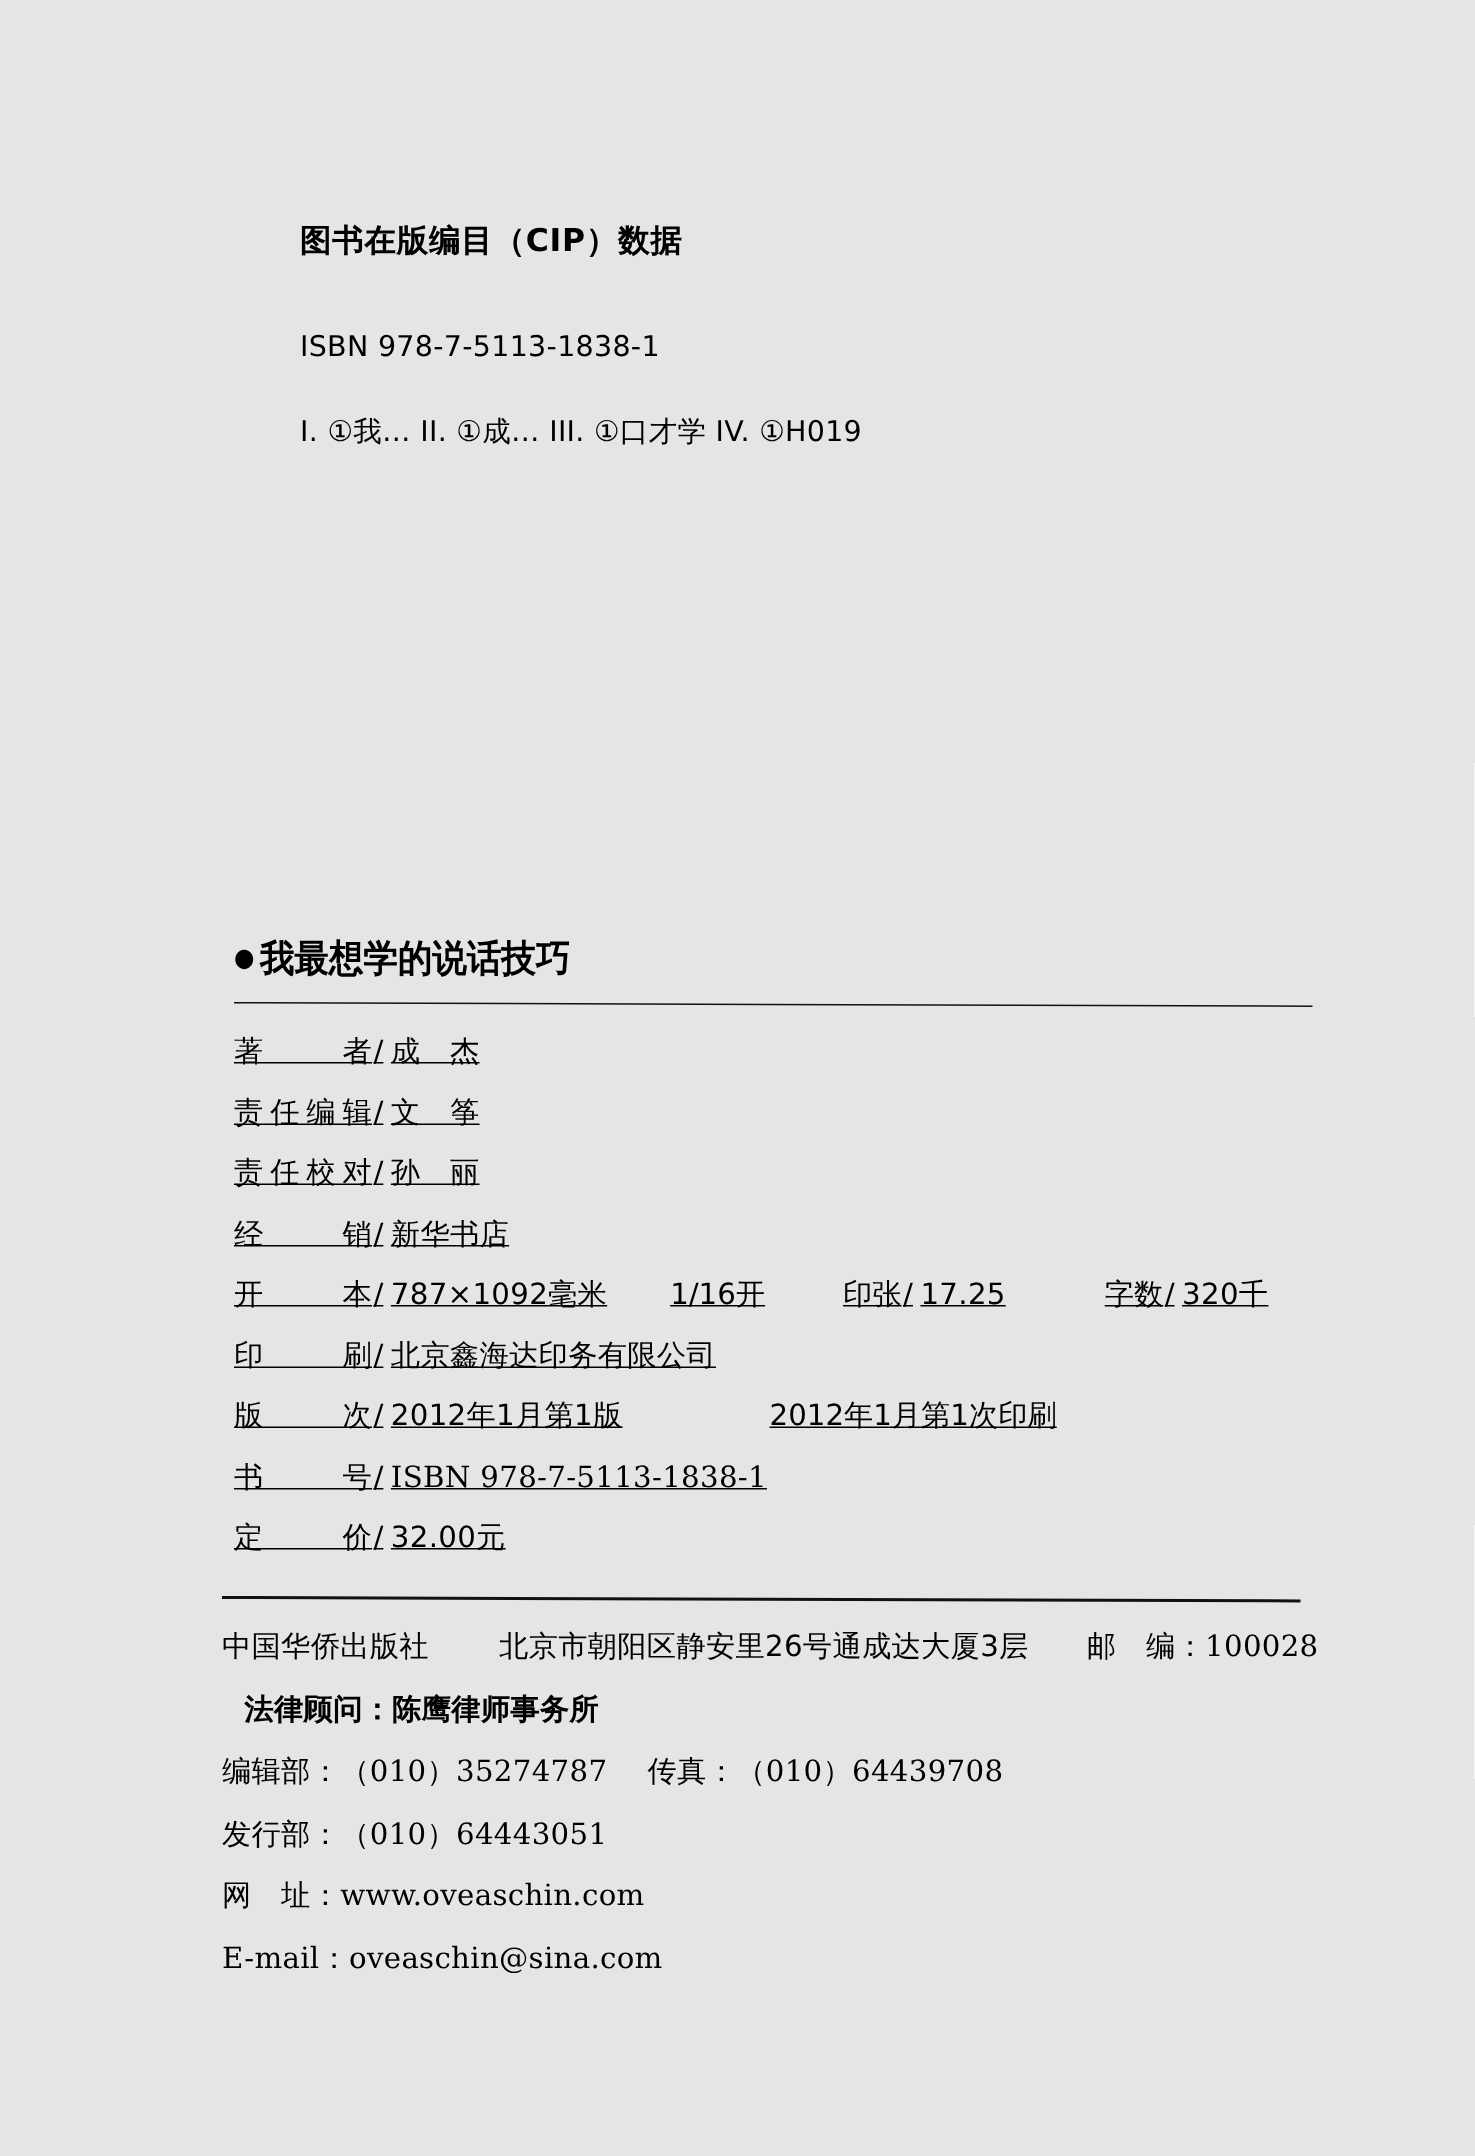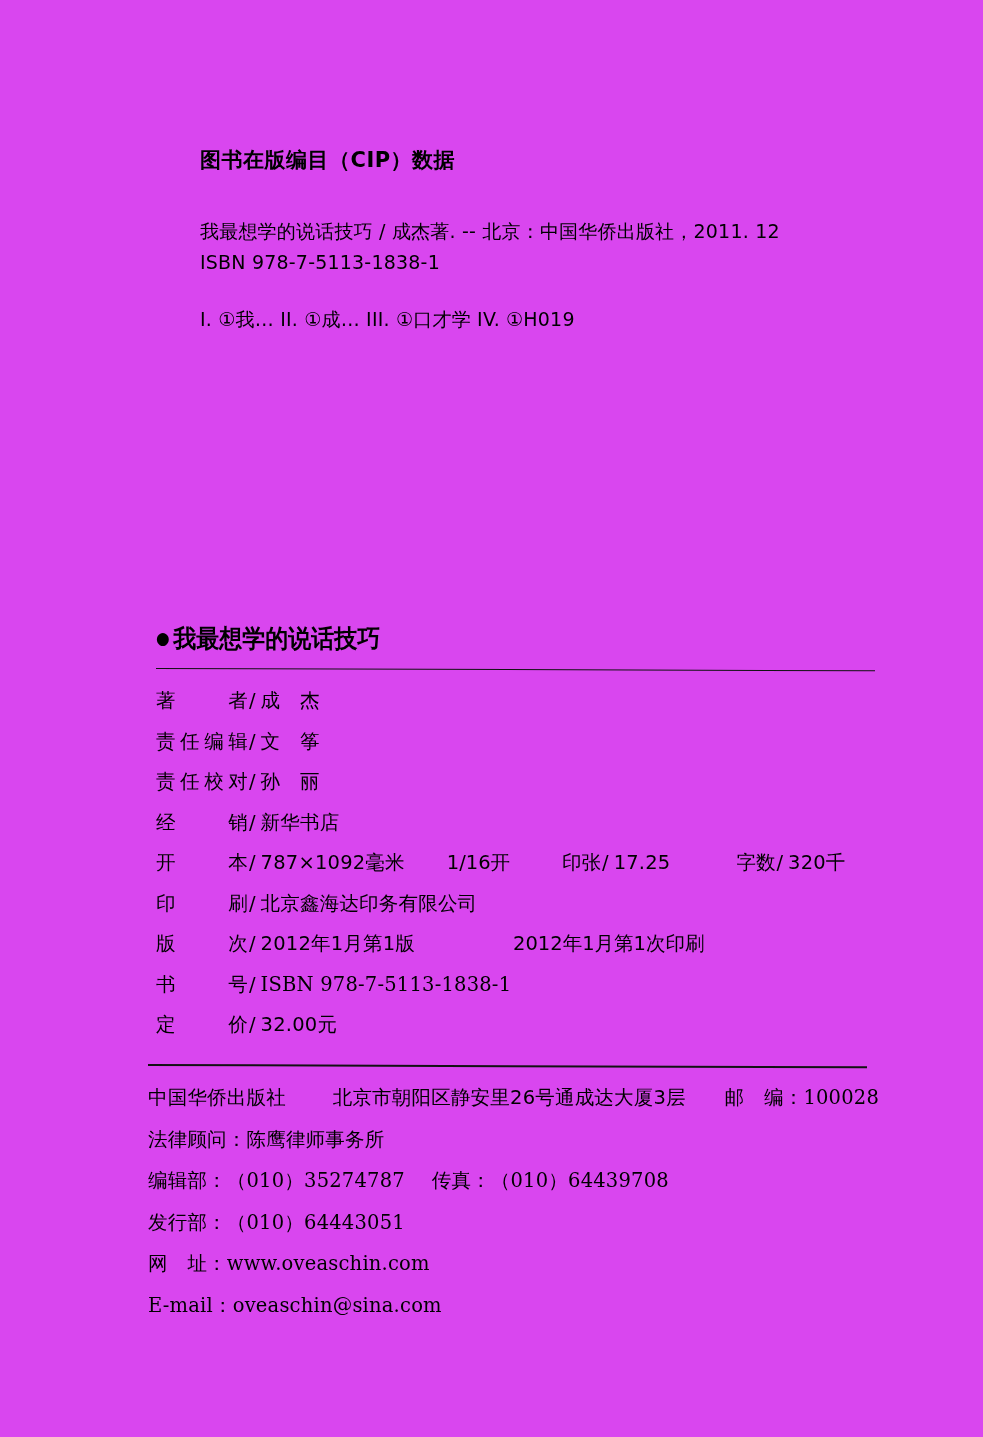--- a/index.html
+++ b/index.html
@@ -13,21 +13,21 @@
     height: 1437px;
     position: relative;
     font-family: "DejaVu Sans", "Liberation Sans", sans-serif;
     color: #000000;
     overflow: hidden;
   }
 
   .page {
     position: absolute;
     inset: 0;
-    background: #d946ef;
+    background: #e5e5e5;
   }
 
   
   .cip-block {
     position: absolute;
     left: 200px;
     top: 146px;
     width: 700px;
   }
   .cip-heading {
@@ -77,20 +77,21 @@
     width: 719px;
     transform: rotate(0.18deg);
     transform-origin: left center;
   }
   .rule.thick { border-top-width: 2.6px; }
 
   .colophon {
     margin: 22px 0 0 0;
     padding: 0;
     list-style: none;
+    text-decoration: underline;
   }
   .crow {
     display: flex;
     align-items: baseline;
     font-size: 19.5px;
     line-height: 1.0;
     margin-bottom: 21px;
     white-space: nowrap;
   }
   .clabel {
@@ -119,42 +120,41 @@
     width: 740px;
   }
   .frow {
     font-size: 19.5px;
     line-height: 1.0;
     margin-bottom: 22px;
     white-space: nowrap;
     letter-spacing: 0.2px;
   }
   .frow.first { margin-top: 22px; }
-  .frow.bold { font-weight: normal; }
+  .frow.bold { font-weight: bold; margin-left: 15px; }
   .fgap-lg { display: inline-block; width: 34px; }
   .fgap-md { display: inline-block; width: 26px; }
   .fgap-sm { display: inline-block; width: 14px; }
   .mono-ascii {
     font-family: "DejaVu Serif", "Liberation Serif", serif;
     letter-spacing: 0.2px;
   }
   .serif-num {
     font-family: "DejaVu Serif", "Liberation Serif", serif;
   }
 </style>
 </head>
 <body>
 
 <div class="page">
 
   <section class="cip-block">
     <h1 class="cip-heading">图书在版编目（CIP）数据</h1>
 
     <p class="cip-para">
-      <span class="cip-line">我最想学的说话技巧 / 成杰著. -- 北京：中国华侨出版社，2011. 12</span>
       <span class="cip-line">ISBN 978-7-5113-1838-1</span>
     </p>
 
     <p class="cip-para">I. ①我…  II. ①成…  III. ①口才学  IV. ①H019</p>
 
   </section>
 
   <section class="imprint-block">
 
     <div class="imprint-title">

